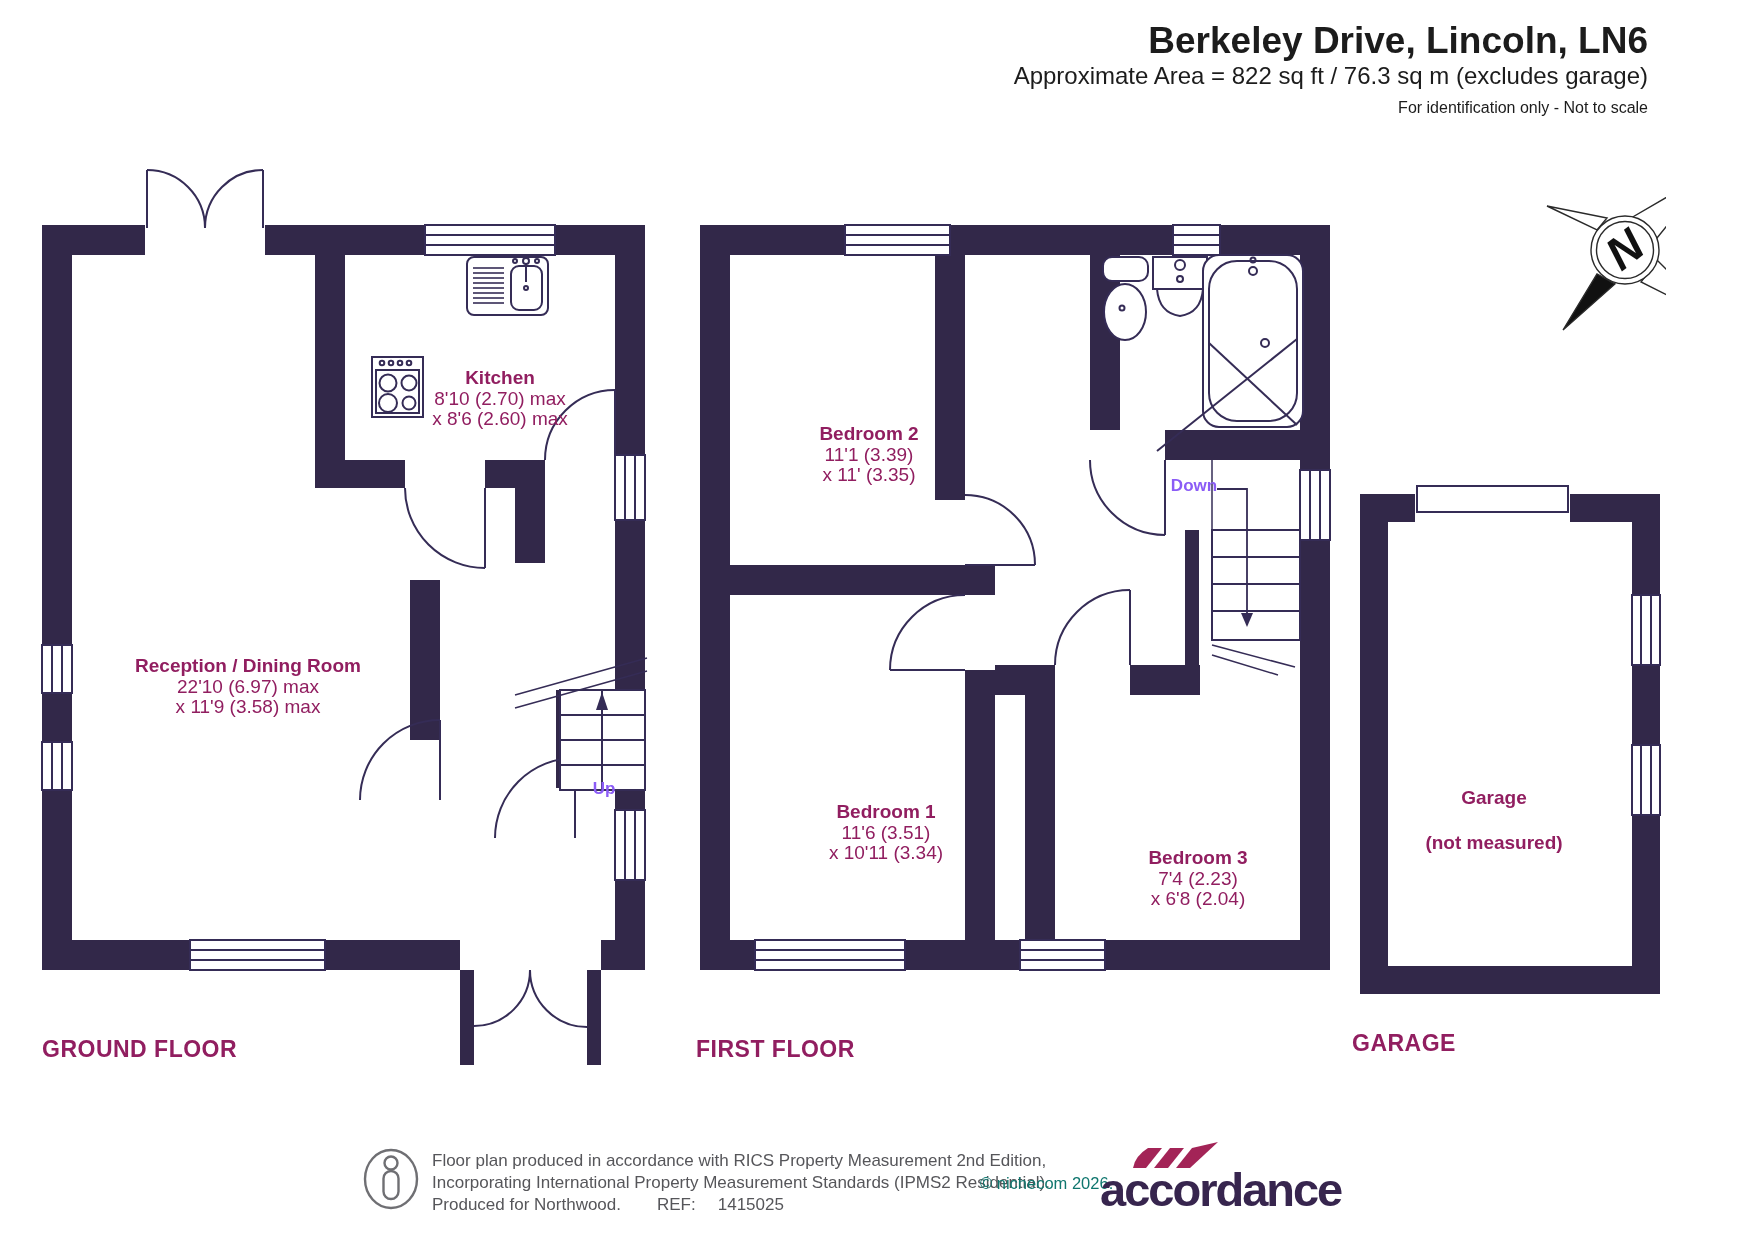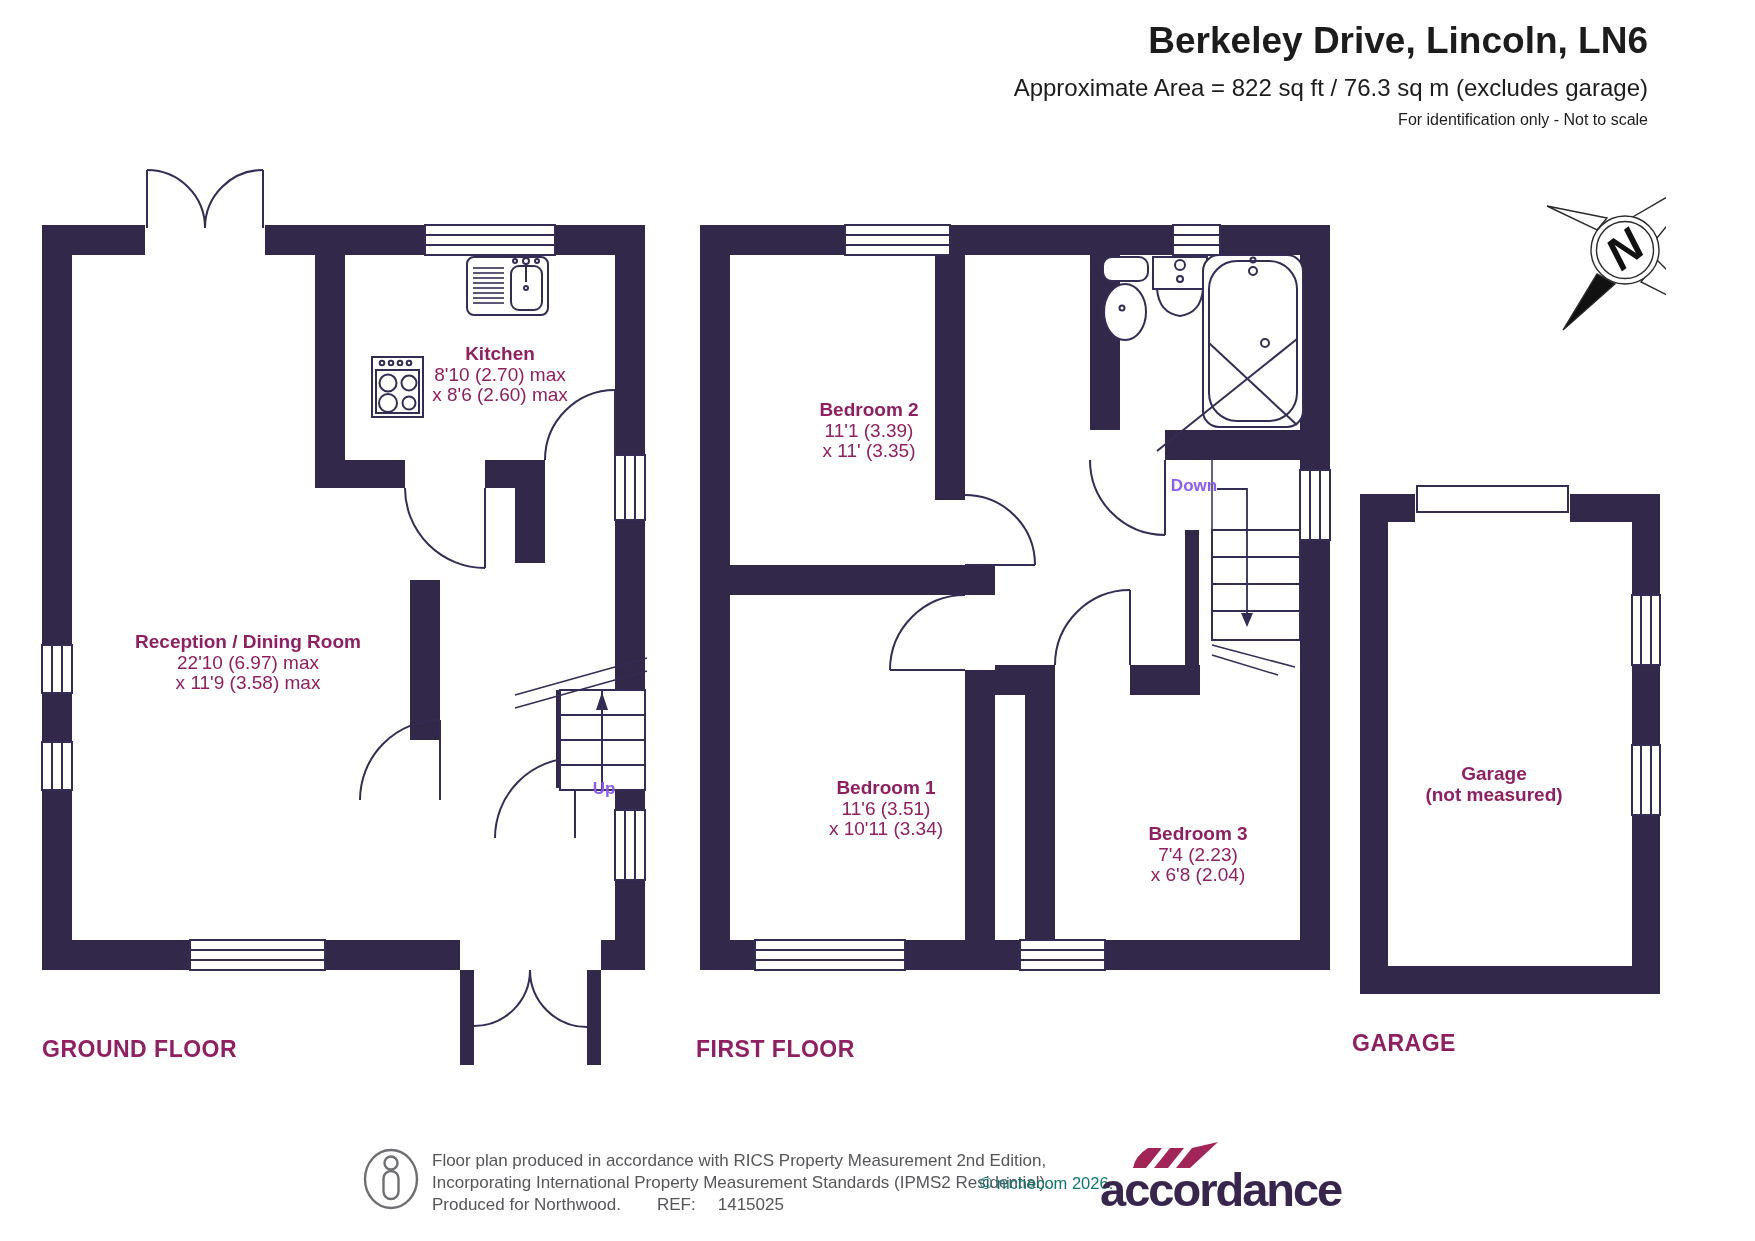--- a/index.html
+++ b/index.html
@@ -1,25 +1,25 @@
 <!DOCTYPE html>
 <html><head>
 <meta charset="utf-8">
 <style>
   html,body{margin:0;padding:0;background:#fff;}
   .page{position:relative;width:1666px;height:1241px;background:#ffffff;overflow:hidden;
         font-family:"Liberation Sans", sans-serif;}
   .hdr{position:absolute;top:20px;right:18px;text-align:right;color:#1c1c1c;}
   .hdr .title{font-size:37px;font-weight:bold;line-height:42px;}
-  .hdr .area{font-size:24px;margin-top:12px;}
+  .hdr .area{font-size:24px;}
   .hdr .note{font-size:16px;margin-top:9px;text-align:right;}
   .plan{position:absolute;}
   .rlabel{position:absolute;transform:translateX(-50%);text-align:center;color:#911e60;
           font-size:19px;line-height:20.5px;white-space:nowrap;}
-  .rlabel .rname{font-weight:bold;}
+  .rlabel .rname{font-weight:bold;margin-top:24px;}
   .stair-label{position:absolute;transform:translateX(-50%);color:#8b5cf6;font-size:17px;
                font-weight:bold;white-space:nowrap;}
   .flabel{position:absolute;color:#911e60;font-size:23px;font-weight:bold;letter-spacing:.5px;
           white-space:nowrap;}
   .foot-text{position:absolute;left:432px;top:1150px;color:#56565a;font-size:17px;line-height:22px;}
   .foot-text .l3{display:flex;}
   .foot-text .l3 .ref{margin-left:36px;}
   .foot-text .l3 .refnum{margin-left:22px;}
   .copyright{position:absolute;left:980px;top:1174px;color:#0f766e;font-size:16.5px;}
   .brand{position:absolute;left:1100px;top:1140px;width:300px;height:100px;}

